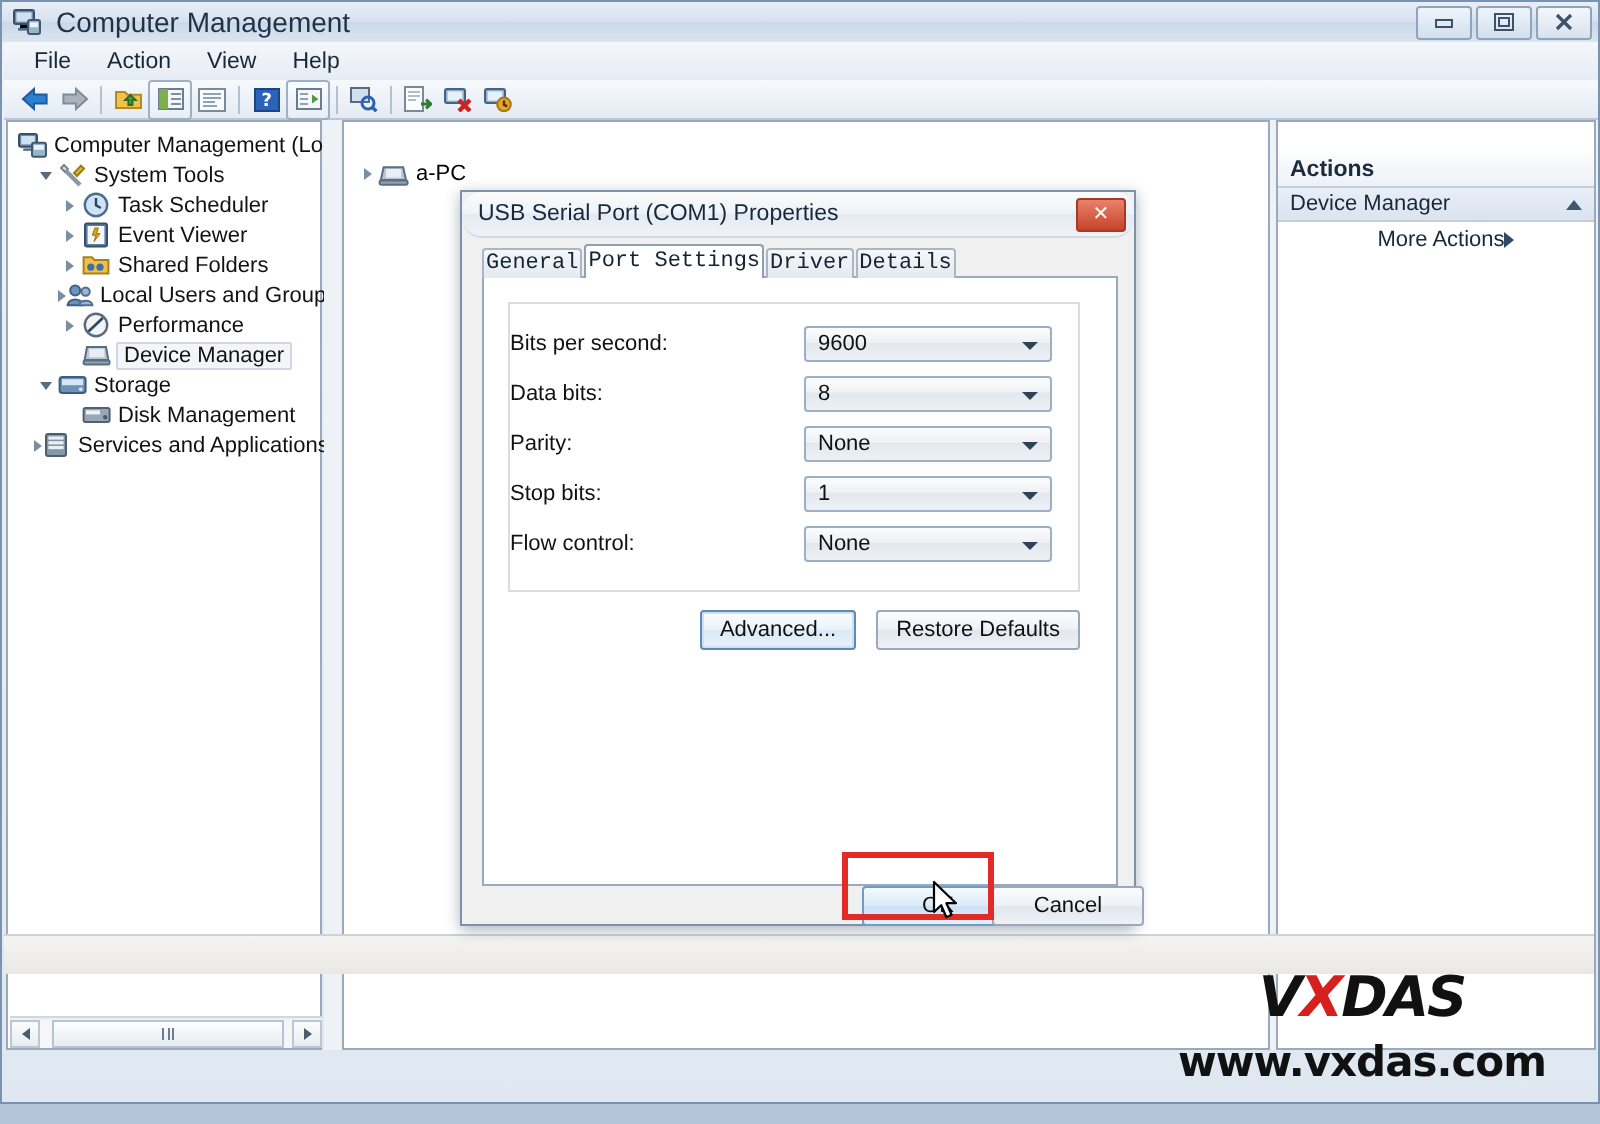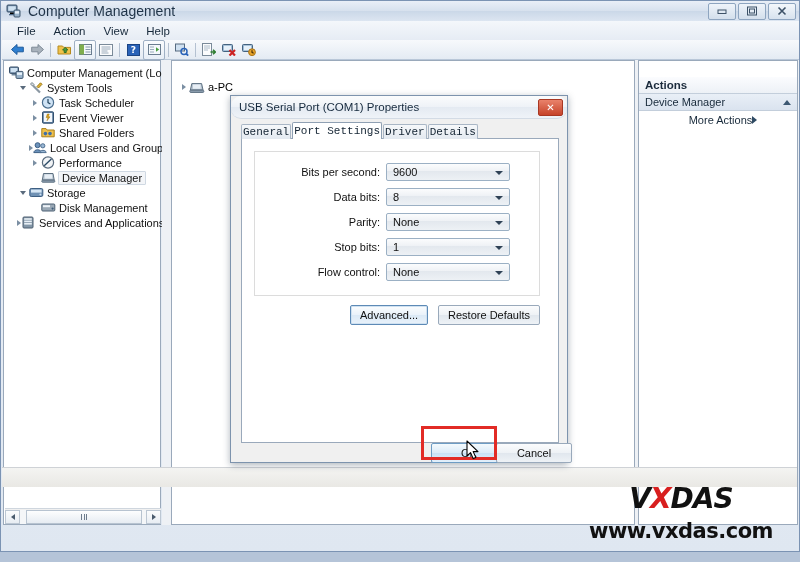--- a/index.html
+++ b/index.html
@@ -160,21 +160,21 @@
   .tabpage{
     position:absolute;left:10px;top:42px;width:318px;height:305px;
     background:#fff;border:1px solid #9aa9bb;box-sizing:border-box;
   }
   .groupbox{
     position:absolute;left:12px;top:12px;width:286px;height:145px;
     border:1px solid #dcdcdc;box-sizing:border-box;
   }
   .frow{display:flex;align-items:center;height:21px;margin-top:4px;}
   .frow:first-child{margin-top:9px;}
-  .flabel{width:125px;text-align:right;padding-right:6px;font-size:11px;color:#111;}
+  .flabel{width:125px;text-align:left;padding-right:22px;font-size:11px;color:#111;}
   .combo{
     width:124px;height:18px;border:1px solid #9bb0c4;border-radius:2px;
     background:linear-gradient(to bottom,#fbfcfd 0%,#eef1f5 45%,#e3e8ee 46%,#edf1f5 100%);
     display:flex;align-items:center;box-sizing:border-box;position:relative;
   }
   .combo .cv{padding-left:6px;font-size:11px;color:#111;}
   .combo .carr{
     position:absolute;right:6px;top:7px;width:0;height:0;
     border-left:4px solid transparent;border-right:4px solid transparent;border-top:4px solid #2f4256;
   }

